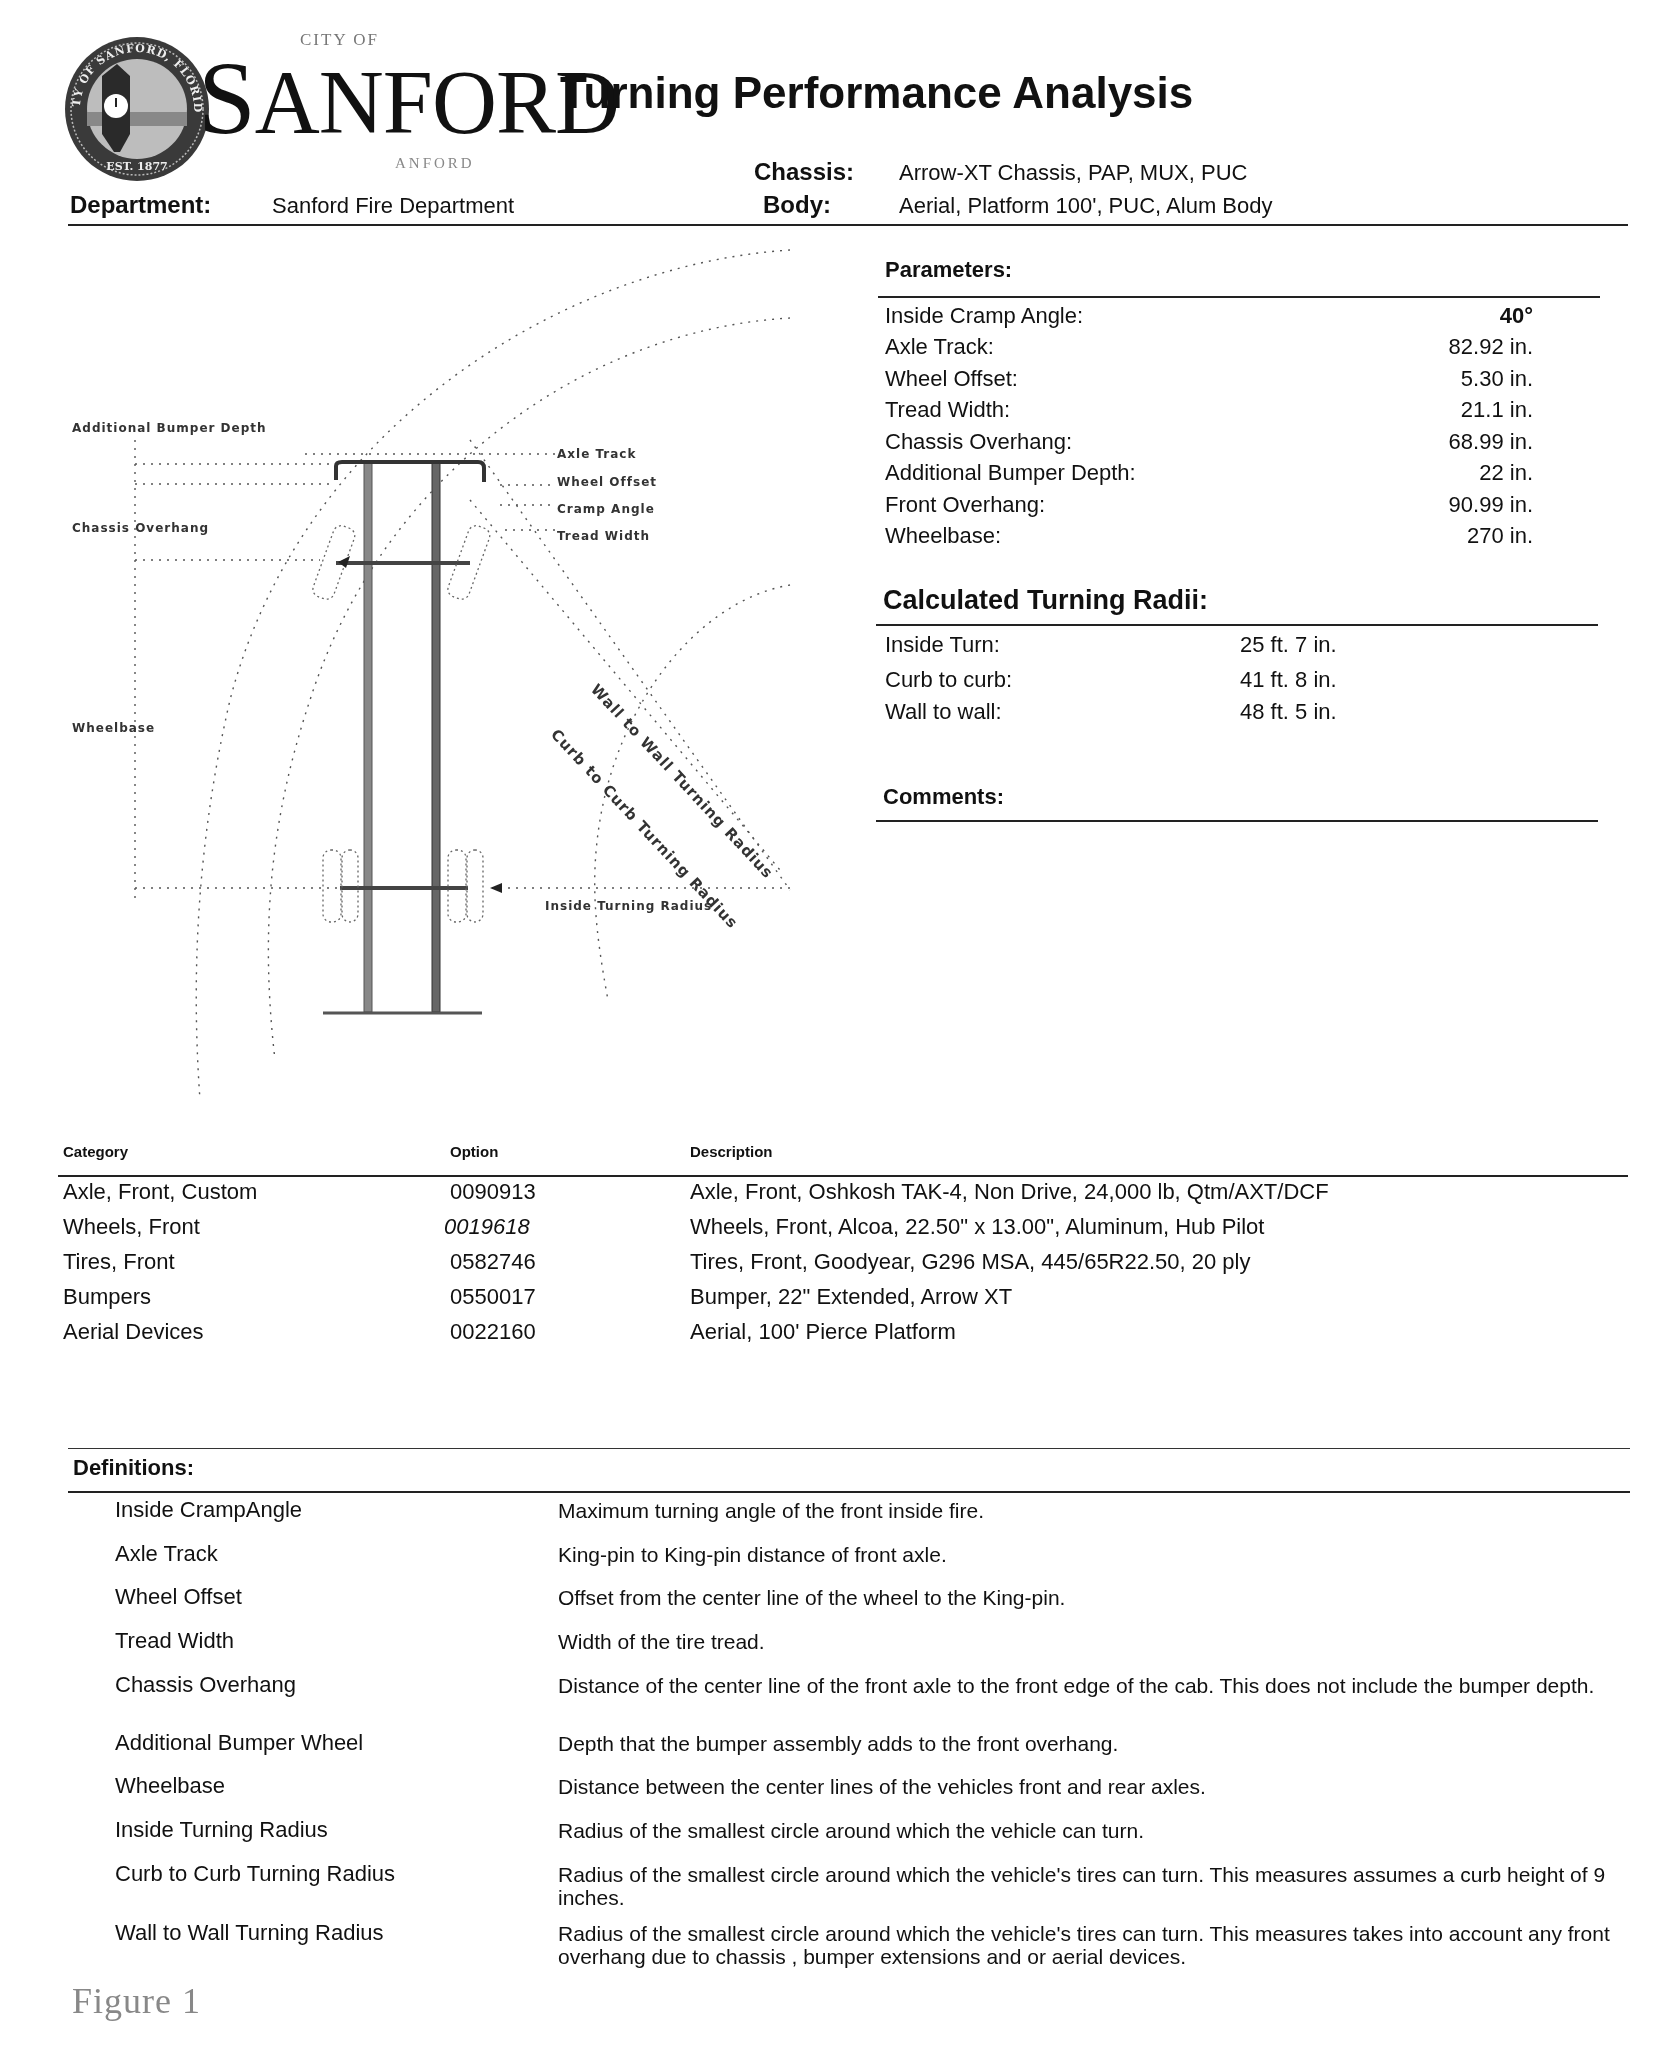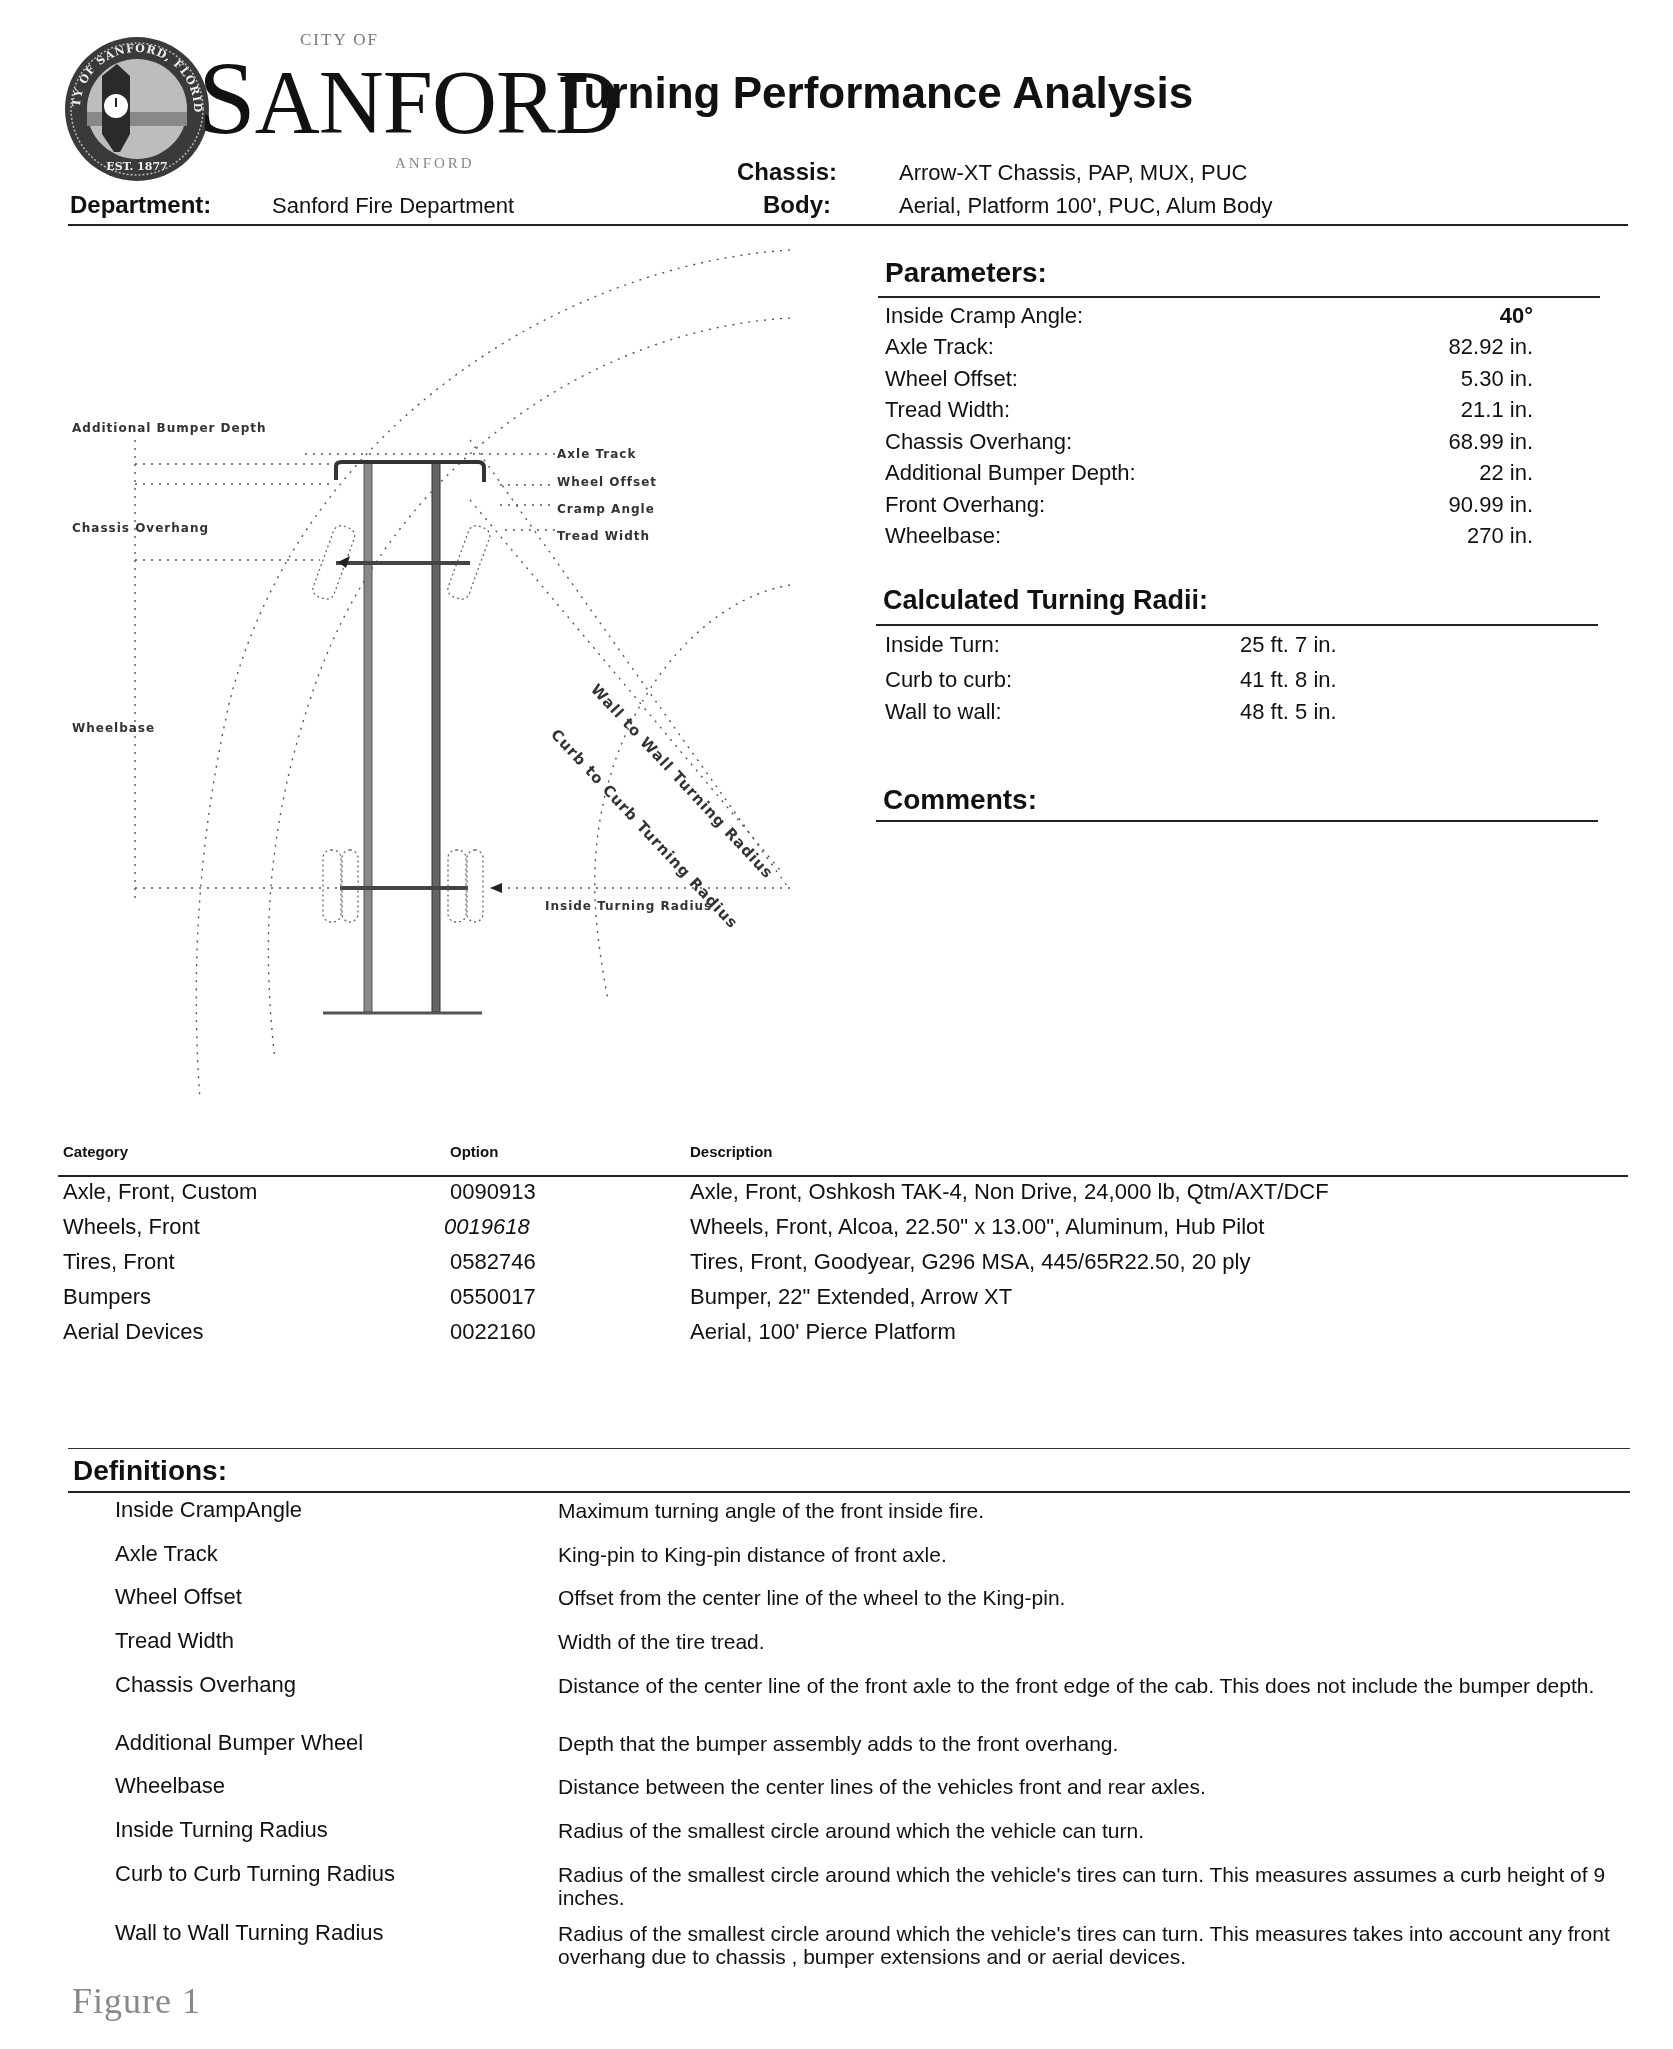--- a/index.html
+++ b/index.html
@@ -14,21 +14,21 @@
   #sanford { left:198px; top:46px; font-family:"Liberation Serif", serif; font-size:90px; letter-spacing:-1px; color:#111; line-height:1; }
   #sanford .cap { font-size:104px; }
   #florida { left:395px; top:155px; font-family:"Liberation Serif", serif; font-size:15px; letter-spacing:3px; color:#888; }
   #title { left:560px; top:68px; font-size:44px; font-weight:bold; color:#111; }
   .hdr-key { font-size:24px; font-weight:bold; }
   .hdr-val { font-size:22px; }
 
   
   .param-label { left:885px; font-size:22px; }
   .param-value { right:140px; font-size:22px; text-align:right; }
-  .section-h { font-size:28px; font-weight:bold; }
+  .section-h { font-size:22px; font-weight:bold; }
   .section-h.big { font-size:27px; }
 
   
   #diagram { position:absolute; left:60px; top:240px; width:760px; height:870px; }
   #diagram text { font-family:"DejaVu Sans", sans-serif; font-size:12px; font-weight:bold; fill:#333; letter-spacing:1px; }
 
   
   .th { font-size:15px; font-weight:bold; }
   .td { font-size:22px; }
 
@@ -55,21 +55,21 @@
   </text>
   <text font-family="DejaVu Serif, serif" font-size="11" font-weight="bold" fill="#eee" x="75" y="136" text-anchor="middle">EST. 1877</text>
 </svg>
 
 <div class="abs" id="city-of">CITY OF</div>
 <div class="abs" id="sanford"><span class="cap">S</span>ANFORD</div>
 <div class="abs" id="florida">ANFORD</div>
 
 <div class="abs" id="title">Turning Performance Analysis</div>
 
-<div class="abs hdr-key" style="left:737px; top:158px;">Chassis:</div>
+<div class="abs hdr-key" style="left:754px; top:158px;">Chassis:</div>
 <div class="abs hdr-val" style="left:899px; top:160px;">Arrow-XT Chassis, PAP, MUX, PUC</div>
 
 <div class="abs hdr-key" style="left:70px; top:191px;">Department:</div>
 <div class="abs hdr-val" style="left:272px; top:193px;">Sanford Fire Department</div>
 
 <div class="abs hdr-key" style="left:763px; top:191px;">Body:</div>
 <div class="abs hdr-val" style="left:899px; top:193px;">Aerial, Platform 100', PUC, Alum Body</div>
 
 <div class="rule" style="left:68px; width:1560px; top:224px;"></div>
 

